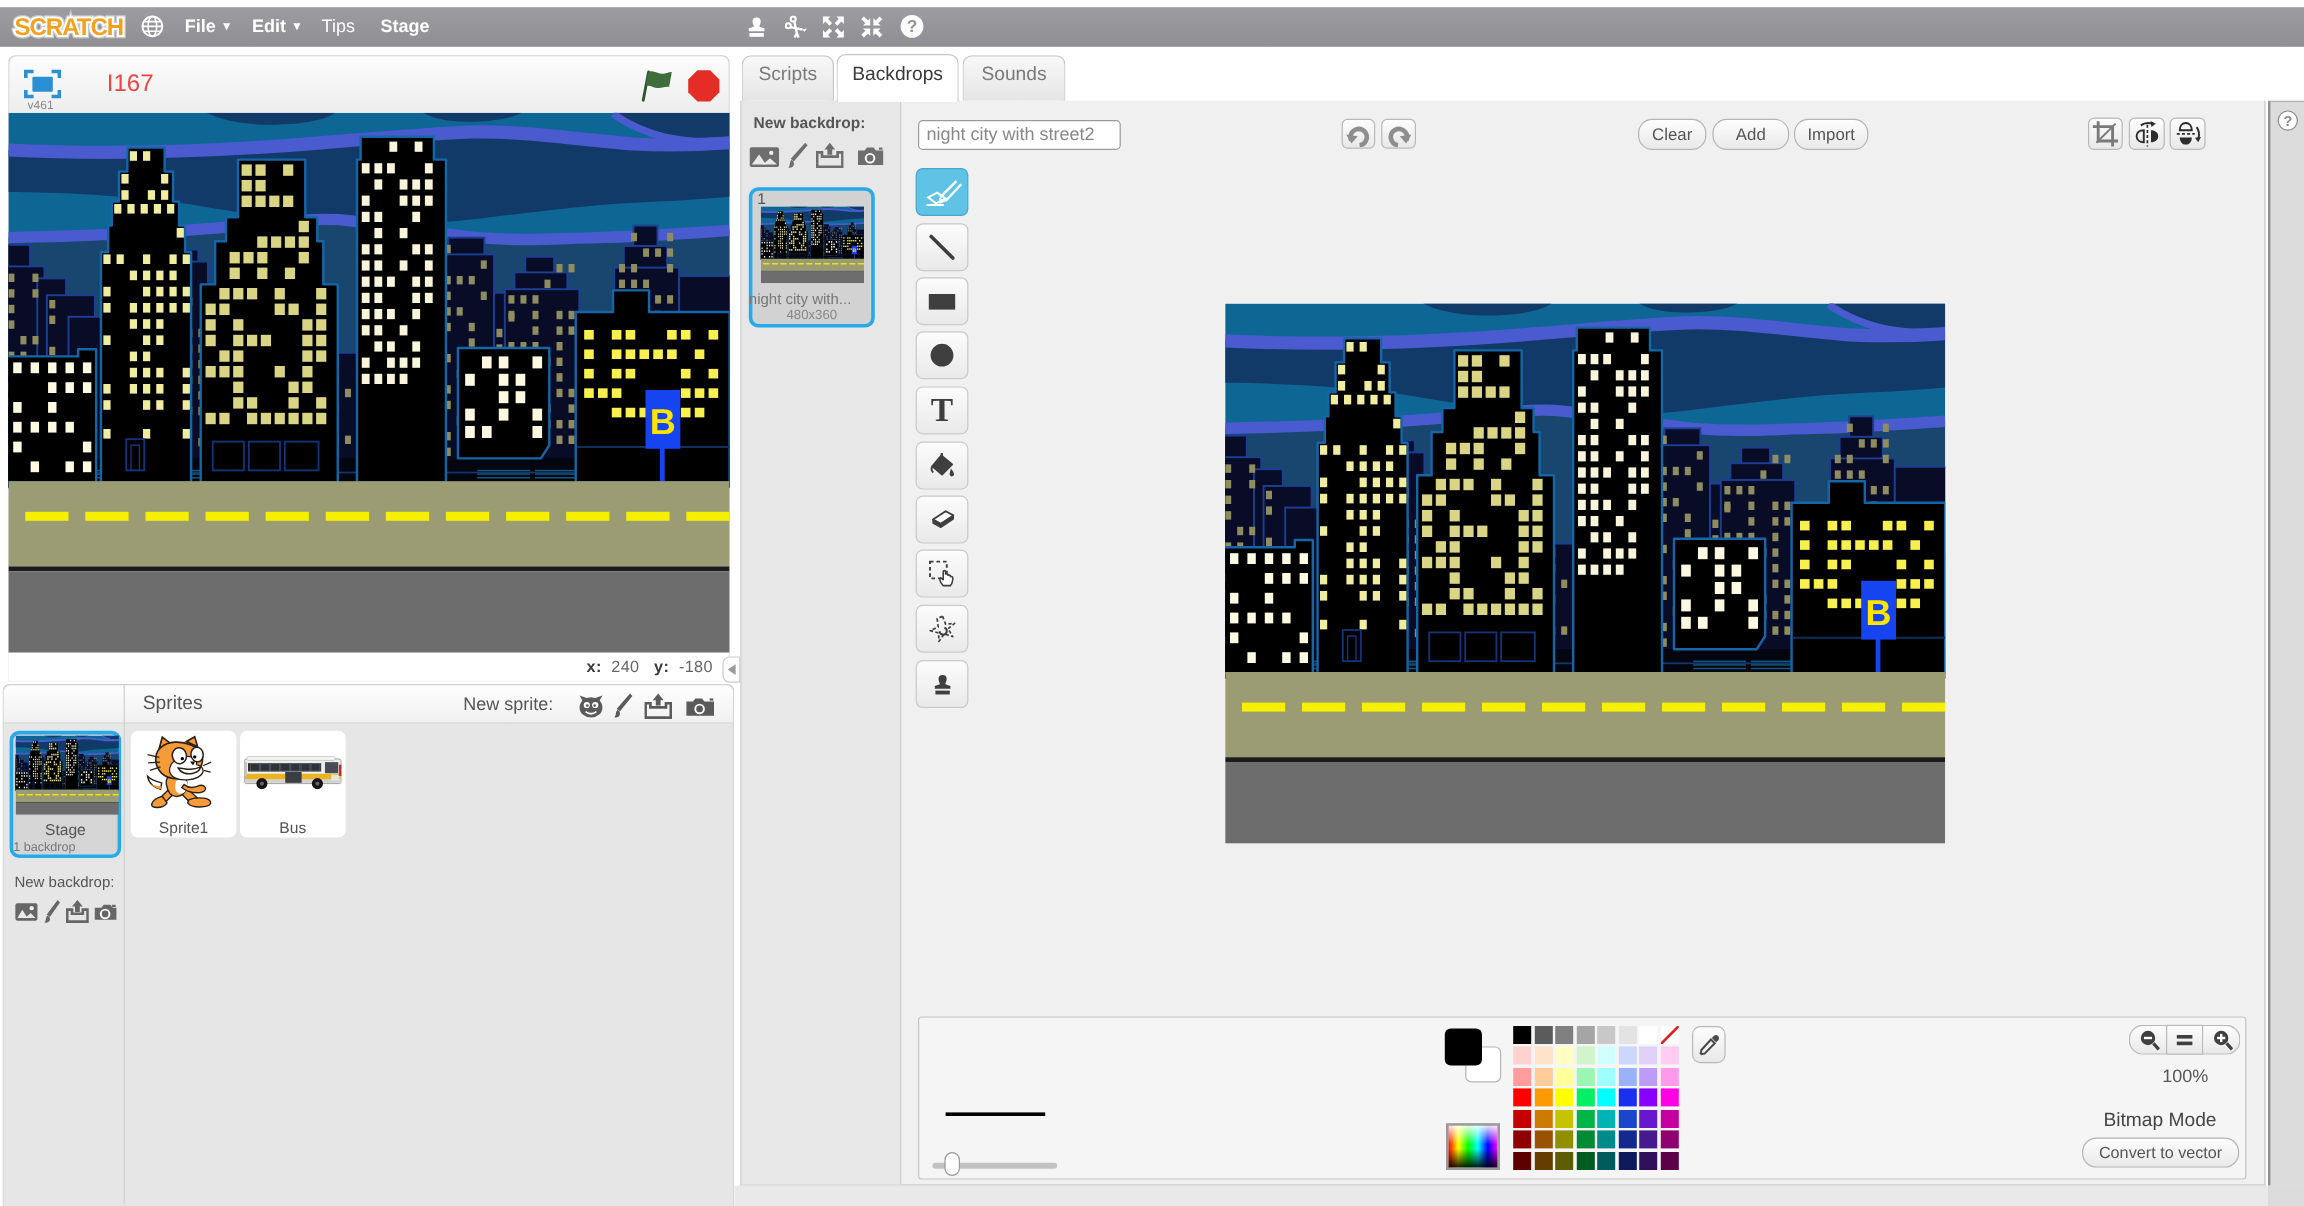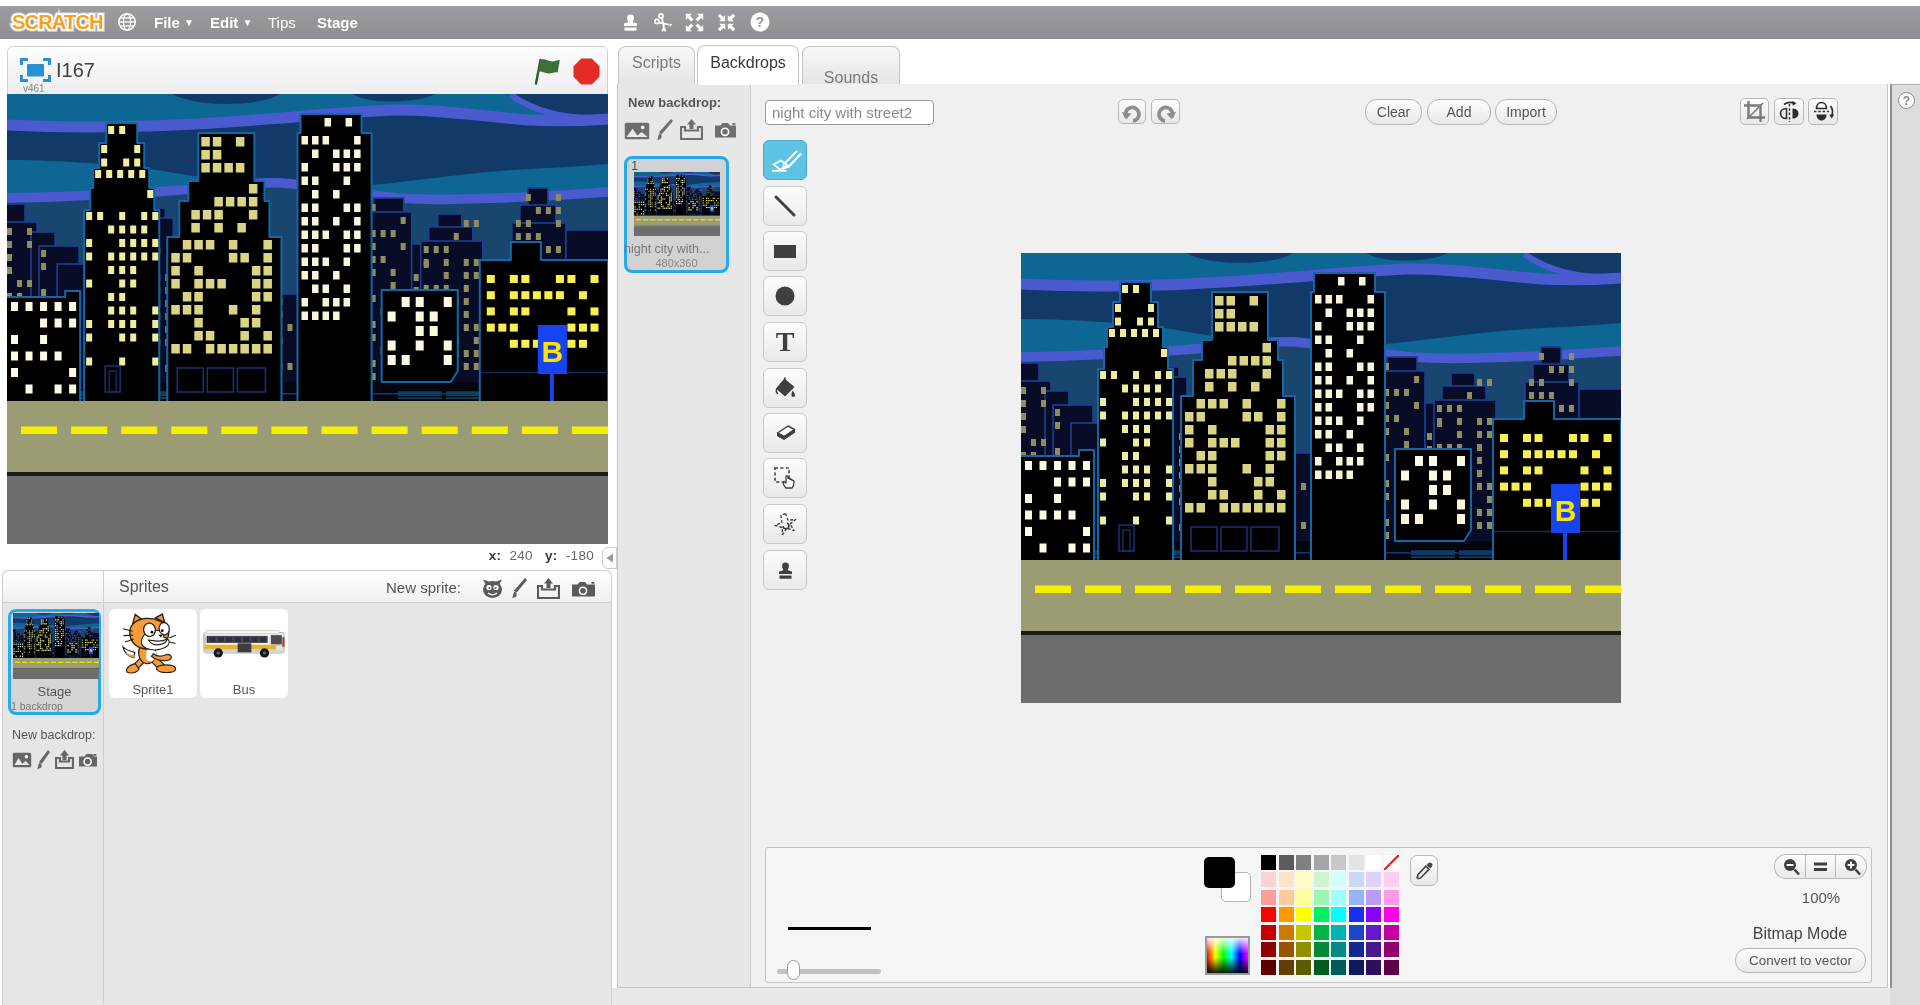--- a/index.html
+++ b/index.html
@@ -550,21 +550,21 @@
       <circle cx="10.0" cy="10.0" r="9.5" fill="#fff"></circle>
       <text x="10.0" y="14.8" text-anchor="middle" font-family="Liberation Sans" font-size="14.399999999999999" font-weight="bold" fill="#96969a">?</text>
     </svg></div>
 <div class="abs" style="left:7px;top:46px;width:601px;height:522px;background:#fff;border:1px solid #d0d0d0;border-radius:6px 6px 0 0"></div>
 <div class="abs" style="left:8px;top:47px;width:599px;height:47px;background:linear-gradient(#fdfdfd,#ededed);border-radius:6px 6px 0 0"></div>
 <div class="abs" style="left:20px;top:58px"><svg width="31" height="24" viewBox="0 0 31 24" style="">
       <path d="M1.5,7 L1.5,1.5 L8,1.5 M23,1.5 L29.5,1.5 L29.5,7 M29.5,17 L29.5,22.5 L23,22.5 M8,22.5 L1.5,22.5 L1.5,17" fill="none" stroke="#2a8fd3" stroke-width="3"></path>
       <rect x="7" y="6" width="17" height="12.5" rx="1" fill="#2a8fd3"></rect>
     </svg></div>
 <div class="abs" style="left:23px;top:83px;font-size:10px;color:#888">v461</div>
-<div class="abs" style="left:56px;top:59px;font-size:20px;color:#404040">I167</div>
+<div class="abs" style="left:89px;top:59px;font-size:20px;color:#ef4444">I167</div>
 <div class="abs" style="left:533px;top:56px"><svg width="28" height="30" viewBox="0 0 28 30" style="">
       <path d="M7.5,4 L3,27.5" stroke="#2c5930" stroke-width="2.4" fill="none" stroke-linecap="round"></path>
       <path d="M7.3,4.2 C11,1.5 15,5.8 20,5.4 C23.5,5.1 25,3.6 26.8,4.2 L24.6,16.6 C22,15.6 20,17.2 15.8,17.4 C11.5,17.6 9.3,14.6 5.2,15.8 Z" fill="#3d6e3b"></path>
     </svg></div>
 <div class="abs" style="left:573px;top:58px"><svg width="27" height="27" viewBox="0 0 27 27" style="">
       <polygon points="8.2,0.5 18.8,0.5 26.5,8.2 26.5,18.8 18.8,26.5 8.2,26.5 0.5,18.8 0.5,8.2" fill="#e32d26"></polygon>
     </svg></div>
 <svg class="abs" style="left:7px;top:94px;" width="601" height="450" viewBox="0 0 600 450" preserveAspectRatio="none">
     <use href="#city"></use>
   </svg>
@@ -670,21 +670,21 @@
       <circle cx="58.5" cy="23" r="4.4" fill="#141417"></circle>
       <circle cx="58.5" cy="23" r="1.7" fill="#606060"></circle>
       <rect x="69.5" y="16" width="6.5" height="4.5" fill="#e4e4e2"></rect>
       <rect x="75.5" y="8" width="2" height="9" fill="#b8342c"></rect>
     </svg></div>
 <div class="abs" style="left:200px;top:682px;width:88px;text-align:center;font-size:13px;color:#555">Bus</div>
 <div class="abs" style="left:617px;top:84px;width:1271px;height:904px;background:#f0f0f0;border:1px solid #c6c6c6;border-top:none"></div>
 <div class="abs" style="left:618px;top:84px;width:133px;height:903px;background:#e7e7e7;border-right:1px solid #ccc"></div>
 <div class="abs" style="left:618px;width:77px;top:46px;height:38px;background:linear-gradient(#f8f8f8,#e5e5e5);border:1px solid #c6c6c6;border-bottom:none;border-radius:8px 8px 0 0;display:flex;align-items:flex-start;justify-content:center;font-size:16px;color:#7a7a7a;padding-top:7px">Scripts</div>
 <div class="abs" style="left:697px;top:45px;height:40px;width:102px;background:#fff;border:1px solid #c6c6c6;border-bottom:none;border-radius:8px 8px 0 0;display:flex;align-items:flex-start;justify-content:center;font-size:16px;color:#3a3a3a;padding-top:8px;z-index:3">Backdrops</div>
-<div class="abs" style="left:802px;width:98px;top:46px;height:38px;background:linear-gradient(#f8f8f8,#e5e5e5);border:1px solid #c6c6c6;border-bottom:none;border-radius:8px 8px 0 0;display:flex;align-items:flex-start;justify-content:center;font-size:16px;color:#7a7a7a;padding-top:22px">Sounds</div>
+<div class="abs" style="left:802px;width:86px;top:46px;height:38px;background:linear-gradient(#f8f8f8,#e5e5e5);border:1px solid #c6c6c6;border-bottom:none;border-radius:8px 8px 0 0;display:flex;align-items:flex-start;justify-content:center;font-size:16px;color:#7a7a7a;padding-top:7px">Sounds</div>
 <div class="abs" style="left:617px;top:40px;width:1271px;height:5px;background:#fff"></div>
 <div class="abs" style="left:628px;top:95px;font-size:13px;font-weight:bold;color:#555">New backdrop:</div>
 <div class="abs" style="left:624px;top:122px"><svg width="26" height="18" viewBox="0 0 26 18" style="">
       <rect x="0.8" y="0.8" width="24.4" height="16.4" rx="1.5" fill="#6e6e6e"></rect>
       <path d="M2.5,15 L8.58,6.84 L14.3,15 Z" fill="#fff" opacity="0.85"></path>
       <path d="M11.700000000000001,15 L17.68,9.9 L23.5,15 Z" fill="#fff" opacity="0.85"></path>
       <circle cx="18.72" cy="5.3999999999999995" r="1.8" fill="#fff" opacity="0.9"></circle>
     </svg></div>
 <div class="abs" style="left:656px;top:118px"><svg width="18" height="23" viewBox="0 0 18 23" style="">
       <path d="M15,1 L17,3 L5.5,16.56 L3,14.26 Z" fill="#6e6e6e"></path>

